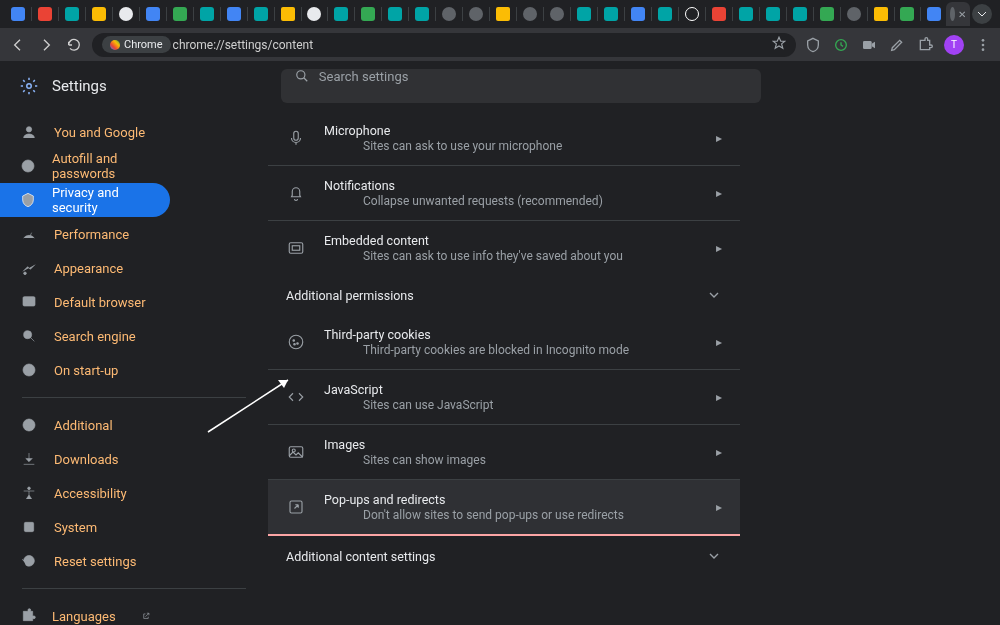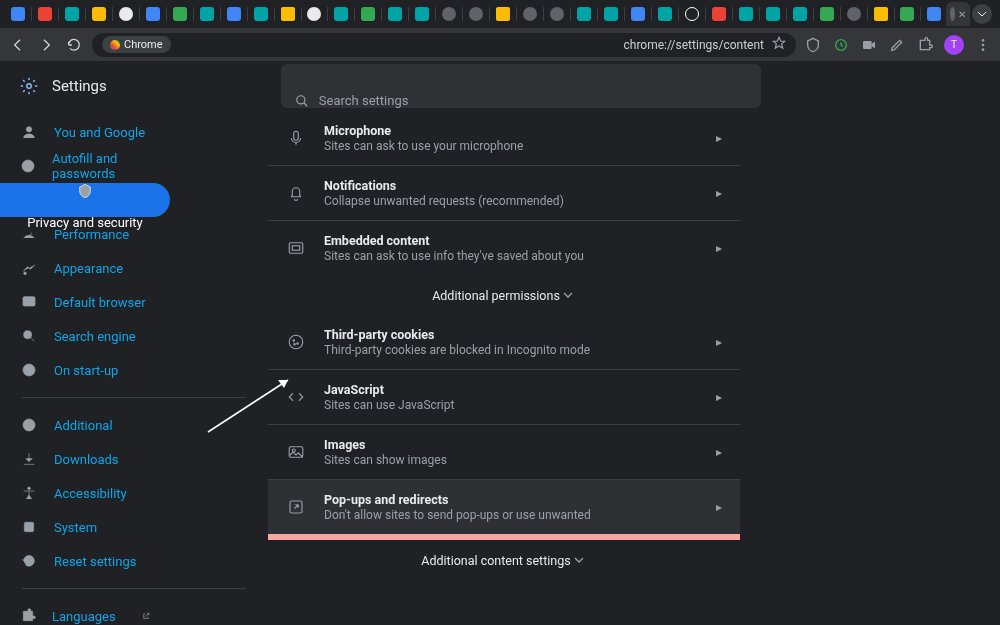--- a/index.html
+++ b/index.html
@@ -21,61 +21,61 @@
 .fav-bolt { background: #fbbc04; border-radius: 2px; }
 .close-x { font-size: 10px; color: #9aa0a6; margin-left: 3px; cursor: pointer; }
 .newtab { width: 20px; height: 20px; display: flex; align-items: center; justify-content: center; color: #9aa0a6; font-size: 14px; margin-left: 4px; cursor: pointer; }
 .tab-menu { position: absolute; right: 8px; width: 20px; height: 20px; border-radius: 10px; background: #3c4043; display: flex; align-items: center; justify-content: center; }
 .tab-menu svg { width: 10px; height: 10px; fill: #e8eaed; }
 
 
 .toolbar { height: 33px; background: #35363a; display: flex; align-items: center; padding: 0 8px; gap: 8px; }
 .nav-btn { width: 20px; height: 20px; display: flex; align-items: center; justify-content: center; }
 .nav-btn svg { width: 16px; height: 16px; stroke: #cfcfcf; fill: none; stroke-width: 2; }
-.omnibox { flex: 1; height: 24px; background: #202124; border-radius: 12px; display: flex; align-items: center; padding: 0 10px; gap: 8px; }
+.omnibox { flex: 1; height: 24px; background: #202124; border-radius: 12px; display: flex; align-items: center; padding: 0 10px; gap: 2px; }
 .omnibox .chip { background: #3c4043; border-radius: 10px; padding: 2px 8px; font-size: 11px; color: #e8eaed; display: flex; align-items: center; gap: 4px; }
 .omnibox .chip .dot { width: 10px; height: 10px; border-radius: 50%; background: linear-gradient(45deg,#4285f4,#ea4335,#fbbc04,#34a853); }
-.omnibox .url { font-size: 12px; color: #cfcfcf; flex: 1; text-align: right; }
+.omnibox .url { font-size: 12px; color: #cfcfcf; flex: 1; }
 .star { margin-left: auto; }
 .tool-icons { display: flex; align-items: center; gap: 10px; }
 .tool-icons .ic { width: 18px; height: 18px; display: flex; align-items: center; justify-content: center; }
 .avatar { width: 20px; height: 20px; border-radius: 50%; background: #a142f4; display: flex; align-items: center; justify-content: center; font-size: 10px; color: #fff; }
 
 
 .page-header { height: 50px; display: flex; align-items: center; padding: 0 20px; gap: 14px; }
 .gear { width: 18px; height: 18px; }
 .page-title { font-size: 15px; font-weight: 400; }
-.searchbar { margin-left: 160px; width: 480px; height: 44px; background: #303134; border-radius: 6px; display: flex; align-items: flex-end; padding: 0 14px; gap: 10px; color: #9aa0a6; font-size: 13px; }
+.searchbar { margin-left: 160px; width: 480px; height: 34px; background: #303134; border-radius: 6px; display: flex; align-items: flex-start; padding: 0 14px; gap: 10px; color: #9aa0a6; font-size: 13px; }
 
 
 .main { display: flex; height: calc(100% - 111px); }
 .sidebar { width: 268px; padding: 0 0 0 0; }
 .side-group { padding: 4px 0; }
-.side-item { height: 34px; display: flex; align-items: center; gap: 16px; padding: 0 20px; font-size: 13px; color: #0ea5e9; border-radius: 0 18px 18px 0; margin-right: 98px; cursor: pointer; }
-.side-item.active { background: #1a73e8; color: #fff; flex-direction: column; }
+.side-item { height: 34px; display: flex; align-items: center; gap: 16px; padding: 0 20px; font-size: 13px; color: #fdba74; border-radius: 0 18px 18px 0; margin-right: 98px; cursor: pointer; }
+.side-item.active { background: #1a73e8; color: #fff; }
 .side-item.active .side-ic svg { fill: #fff; stroke: #fff; }
 .side-ic { width: 18px; height: 18px; display: flex; align-items: center; justify-content: center; }
 .side-ic svg { width: 16px; height: 16px; fill: #9aa0a6; stroke: #9aa0a6; }
 .side-hr { height: 1px; background: #3c4043; margin: 6px 22px 6px 22px; }
 .ext-link { width: 14px; height: 14px; margin-left: 10px; }
 
 
 .content { flex: 1; overflow-y: auto; padding: 0 0 20px 0; }
 .panel { width: 472px; }
 .row { display: flex; align-items: center; padding: 12px 18px; position: relative; border-top: 1px solid #3c4043; }
 .row:first-child { border-top: none; }
 .row .ric { width: 20px; height: 20px; margin-right: 18px; display: flex; align-items: center; justify-content: center; }
 .row .ric svg { width: 18px; height: 18px; stroke: #9aa0a6; fill: none; stroke-width: 1.5; }
 .rtext { flex: 1; }
-.rtitle { font-size: 12.5px; color: #e8eaed; font-weight: bold; }
-.rsub { font-size: 12px; color: #9aa0a6; margin-top: 1px; }
+.rtitle { font-size: 12.5px; color: #e8eaed; }
+.rsub { font-size: 12px; color: #9aa0a6; margin-top: 1px; margin-left: 39px; }
 .arrow { color: #9aa0a6; font-size: 12px; }
 .row.hover { background: #2f3034; }
 .section-title { font-size: 12.5px; color: #e8eaed; padding: 22px 18px 10px; }
-.exp-row { display: flex; align-items: center; justify-content: center; padding: 12px 18px; font-size: 12.5px; color: #e8eaed; }
+.exp-row { display: flex; align-items: center; justify-content: space-between; padding: 12px 18px; font-size: 12.5px; color: #e8eaed; }
 .exp-row svg { width: 16px; height: 16px; fill: #9aa0a6; }
 .auto-row { padding: 14px 18px; display: flex; gap: 14px; }
 
 
 .annot-arrow { position: absolute; pointer-events: none; }
 </style>
 </head>
 <body>
 
 <div class="tabstrip">
@@ -541,26 +541,26 @@
           </div>
           <div class="row hover">
             <div class="ric">
               <svg viewBox="0 0 24 24">
                 <rect x="4" y="4" width="16" height="16" rx="2"></rect>
                 <path d="M10 14l5-5M15 9h-4M15 9v4"></path>
               </svg>
             </div>
             <div class="rtext">
               <div class="rtitle">Pop-ups and redirects</div>
-              <div class="rsub">Don't allow sites to send pop-ups or use unwanted</div>
-            </div>
-            <div class="arrow">▸</div>
-          </div>
-        </div>
-      <div class="exp-row" style="border-top:6px solid #fca5a5">
+              <div class="rsub">Don't allow sites to send pop-ups or use redirects</div>
+            </div>
+            <div class="arrow">▸</div>
+          </div>
+        </div>
+      <div class="exp-row" style="border-top:2px solid #fca5a5">
         <span>Additional content settings</span>
         <svg viewBox="0 0 24 24">
             <path d="M6 9 L12 15 L18 9" stroke="#9aa0a6" fill="none" stroke-width="2"></path>
           </svg>
       </div>
       <div class="auto-row">
         
         
       </div>
     </div>

